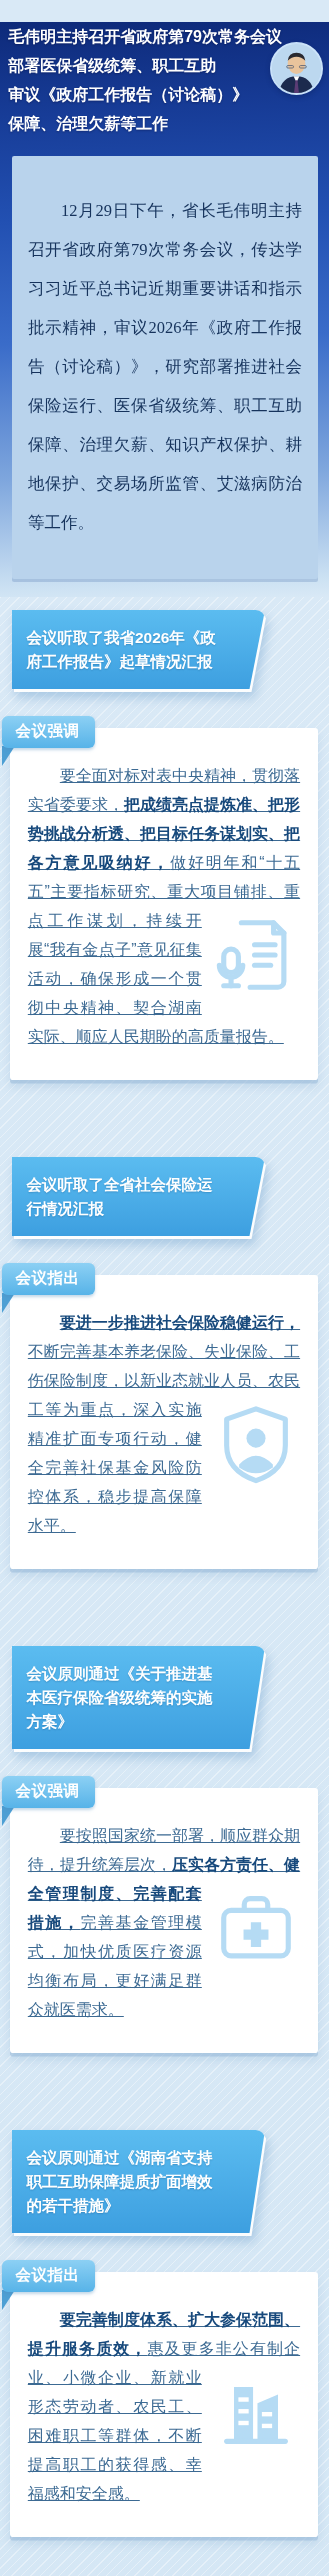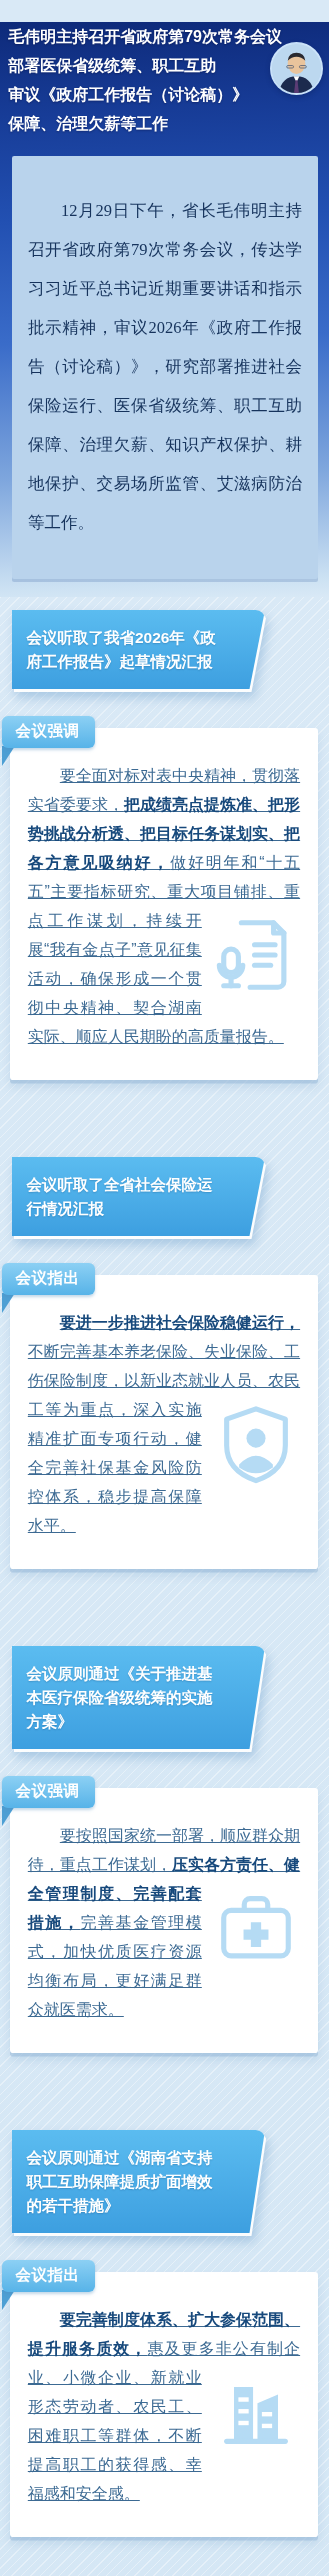--- a/index.html
+++ b/index.html
@@ -210,21 +210,21 @@
     </p>
   </div>
 
   <div class="banner-wrap">
     <div class="banner">会议原则通过《关于推进基本医疗保险省级统筹的实施方案》</div>
   </div>
   <div class="card">
     <div class="tab">会议强调</div>
     <div class="tab-fold"></div>
     <p class="card-text">
-      <span><span>要按照国家统一部署，顺应群众期待，重点工作谋划，</span><span class="bold">压实各方责任、健全管理</span></span><span class="card-icon">
+      <span><span>要按照国家统一部署，顺应群众期待，提升统筹层次，</span><span class="bold">压实各方责任、健全管理</span></span><span class="card-icon">
           <svg viewBox="0 0 120 120" fill="none" stroke="currentColor" stroke-width="7" stroke-linejoin="round">
         <rect x="16" y="36" width="88" height="62" rx="10"></rect>
         <path d="M44 36 v-8 a8 8 0 0 1 8 -8 h16 a8 8 0 0 1 8 8 v8"></path>
         <path d="M53 52 h14 v10 h10 v14 h-10 v10 h-14 v-10 h-10 v-14 h10 Z" fill="currentColor" stroke="none"></path>
       </svg>
         </span><span><span class="bold">制度、完善配套措施，</span><span>完善基金管理模式，加快优质医疗资源均衡布局，更好满足群众就医需求。</span></span>
     </p>
   </div>
 
   <div class="banner-wrap">

